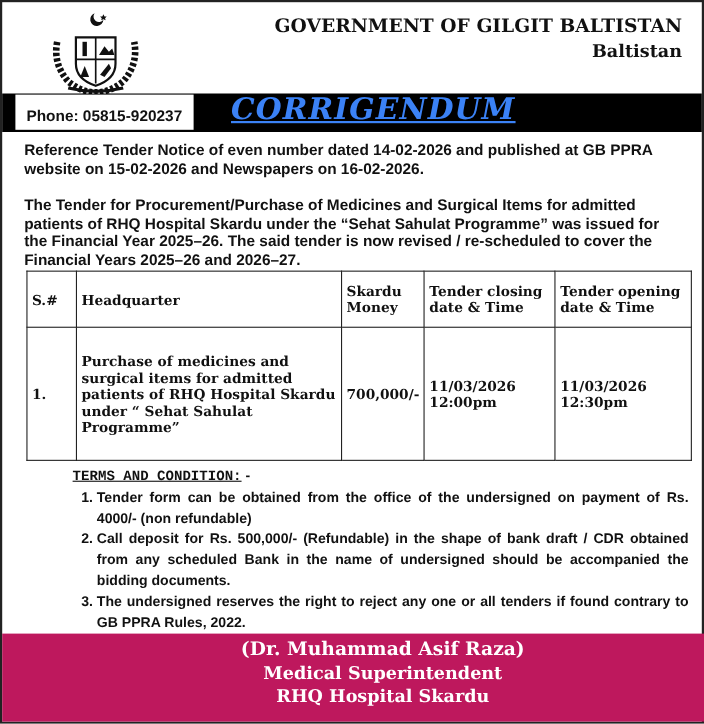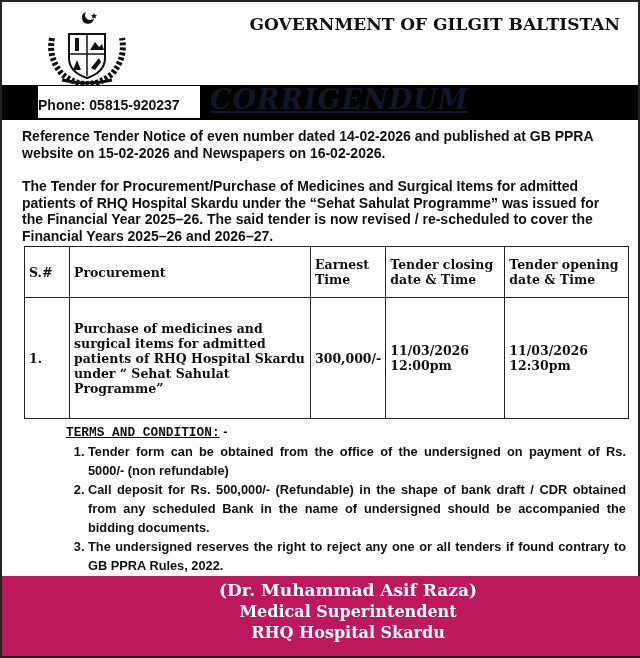--- a/index.html
+++ b/index.html
@@ -5,22 +5,22 @@
   html,body{margin:0;padding:0;background:#fff;}
   body{width:640px;height:658px;overflow:hidden;font-family:"Liberation Sans","DejaVu Sans",sans-serif;color:#111;}
   .page{position:relative;width:640px;height:658px;box-sizing:border-box;border:2px solid #222;background:#fff;}
   .header{position:relative;height:83px;}
   .emblem{position:absolute;left:40px;top:6px;width:90px;height:80px;}
   .gov{position:absolute;right:18px;top:12px;text-align:right;font-family:"DejaVu Serif",serif;}
   .gov .l1{font-weight:bold;font-size:17px;letter-spacing:0;margin-left:27px;}
   .gov .l2{font-size:16px;font-weight:bold;margin-top:3px;}
   .gov .l3{font-size:16px;font-weight:bold;margin-top:3px;}
   .band{position:absolute;left:0;top:83px;width:636px;height:35px;background:#000;}
-  .phone{position:absolute;left:12px;top:84px;width:162px;height:32px;background:#fff;font-weight:bold;font-size:14px;line-height:38px;box-sizing:border-box;margin-left:24px;}
-  .corr{position:absolute;left:208px;top:82px;color:#0f172a;font-family:"DejaVu Serif",serif;font-style:italic;font-weight:bold;font-size:27px;text-decoration:underline;letter-spacing:1px;}
+  .phone{position:absolute;left:12px;top:84px;width:162px;height:32px;background:#fff;font-weight:bold;font-size:14px;line-height:38px;padding-left:10px;box-sizing:border-box;}
+  .corr{position:absolute;left:208px;top:82px;color:#3b82f6;font-family:"DejaVu Serif",serif;font-style:italic;font-weight:bold;font-size:27px;text-decoration:underline;letter-spacing:1px;}
   .body{position:absolute;left:0;top:118px;width:636px;}
   .para{font-size:14px;font-weight:bold;line-height:16.5px;margin:0 16px 0 20px;}
   .p1{position:absolute;top:8px;left:0;}
   .p2{position:absolute;top:58px;left:0;}
   table{position:absolute;left:22px;top:126px;width:605px;border-collapse:collapse;font-family:"DejaVu Serif",serif;}
   td,th{border:1.5px solid #222;font-weight:bold;font-size:12.5px;text-align:left;vertical-align:middle;padding:2px 4px;}
   th{height:46px;}
   td{height:116px;}
   .c1{width:36px;} .c2{width:232px;} .c3{width:65px;} .c4{width:110px;}
   .terms{position:absolute;left:0;top:302px;width:636px;font-size:12.8px;font-weight:bold;line-height:19px;}
@@ -45,59 +45,60 @@
       <line x1="45" y1="26" x2="45" y2="68" stroke="#111" stroke-width="1.5"></line>
       <line x1="27" y1="46" x2="63" y2="46" stroke="#111" stroke-width="1.5"></line>
       <rect x="33" y="30" width="4" height="13" fill="#111"></rect>
       <path d="M48 42 l5 -8 l4 5 l3 -3 l2 6z" fill="#111"></path>
       <path d="M31 62 l4 -10 l4 10z" fill="#111"></path>
       <path d="M49 60 l8 -10 l2 4 l-6 8z" fill="#111"></path>
       <path d="M20 72 q25 6 50 0" fill="none" stroke="#111" stroke-width="3"></path>
     </svg>
     <div class="gov">
       <div class="l1">GOVERNMENT OF GILGIT BALTISTAN</div>
+      <div class="l3">Baltistan</div>
     </div>
   </div>
   <div class="band"></div>
   <div class="phone">Phone: 05815-920237</div>
   <div class="corr">CORRIGENDUM</div>
 
   <div class="body">
     <div class="para p1">Reference Tender Notice of even number dated 14-02-2026 and published at GB PPRA website on 15-02-2026 and Newspapers on 16-02-2026.</div>
     <div class="para p2">The Tender for Procurement/Purchase of Medicines and Surgical Items for admitted patients of RHQ Hospital Skardu under the “Sehat Sahulat Programme” was issued for the Financial Year 2025–26. The said tender is now revised / re-scheduled to cover the Financial Years 2025–26 and 2026–27.</div>
 
     <table>
       <tbody>
           <tr>
         <th class="c1">S.#</th>
-        <th class="c2">Procurement</th>
-        <th class="c3">Earnest Time</th>
+        <th class="c2">Headquarter</th>
+        <th class="c3">Skardu Money</th>
         <th class="c4">Tender closing date &amp; Time</th>
         <th>Tender opening date &amp; Time</th>
       </tr>
       <tr>
         <td>1.</td>
         <td>Purchase of medicines and surgical items for admitted patients of RHQ Hospital Skardu under “ Sehat Sahulat Programme”</td>
-        <td>300,000/-</td>
+        <td>700,000/-</td>
         <td>
           <div>11/03/2026</div>
           <div>12:00pm</div>
         </td>
         <td>
           <div>11/03/2026</div>
           <div>12:30pm</div>
         </td>
       </tr>
     </tbody>
       </table>
 
     <div class="terms">
       <div><span class="terms-title">TERMS AND CONDITION:</span><span> -</span></div>
       <ol>
-        <li>Tender form can be obtained from the office of the undersigned on payment of Rs. 5000/- (non refundable)</li>
+        <li>Tender form can be obtained from the office of the undersigned on payment of Rs. 4000/- (non refundable)</li>
         <li>Call deposit for Rs. 500,000/- (Refundable) in the shape of bank draft / CDR obtained from any scheduled Bank in the name of undersigned should be accompanied the bidding documents.</li>
         <li>The undersigned reserves the right to reject any one or all tenders if found contrary to GB PPRA Rules, 2022.</li>
       </ol>
     </div>
     <div class="ref">IDGB- 74/26</div>
   </div>
 
   <div class="footer">
     <div class="f1">(Dr. Muhammad Asif Raza)</div>
     <div>Medical Superintendent</div>

